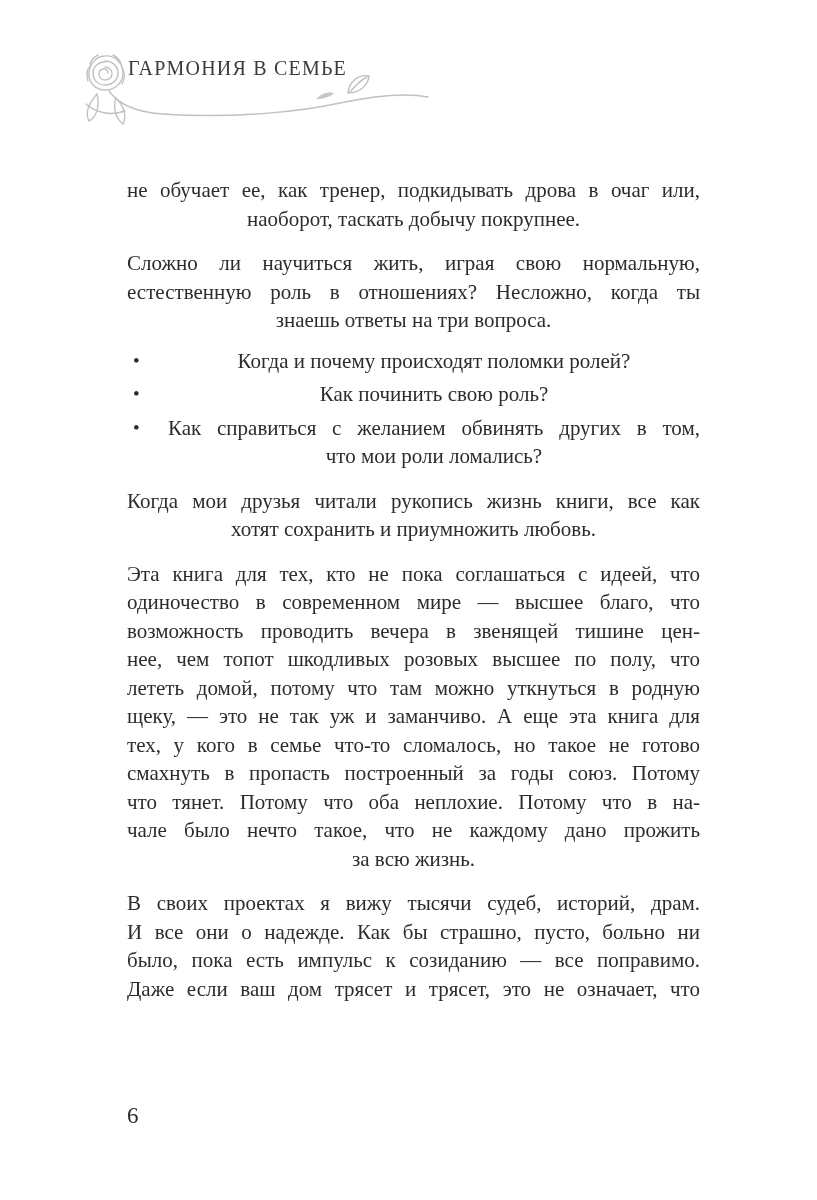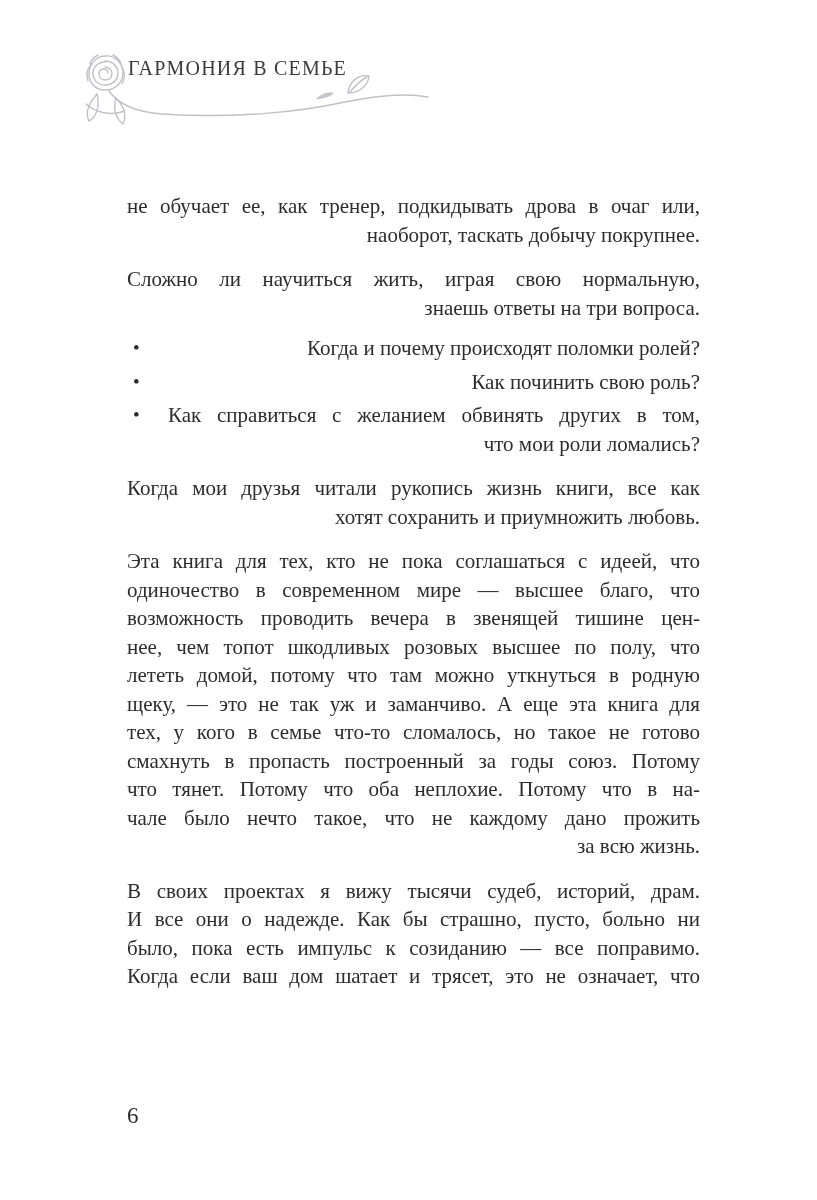--- a/index.html
+++ b/index.html
@@ -28,22 +28,22 @@
     font-weight:500;
     white-space:nowrap;
   }
 
   
   .content{
     position:absolute;left:127px;top:176px;width:573px;
     font-size:21px;line-height:28.5px;
   }
   .para{margin:16px 0 0 0;}
-  .para:first-child{margin-top:16px;}
-  .line{text-align:right;}
+  .para:first-child{margin-top:0;}
+  .line{text-align:center;}
   .line.jl{text-align:justify;text-align-last:justify;}
   .bullets{margin:12px 0 16px 0;}
   .bitem{position:relative;padding-left:41px;margin-top:5px;}
   .bitem:first-child{margin-top:0;}
   .bullet-glyph{
     position:absolute;left:6px;top:0;
     font-size:19px;line-height:28.5px;color:var(--text);
   }
 
   
@@ -86,20 +86,21 @@
 
   <div class="header-title">ГАРМОНИЯ В СЕМЬЕ</div>
 
   <main class="content" id="content">
       <div class="para">
         <div class="line jl">не обучает ее, как тренер, подкидывать дрова в очаг или,</div>
         <div class="line">наоборот, таскать добычу покрупнее.</div>
       </div>
       <div class="para">
         <div class="line jl">Сложно ли научиться жить, играя свою нормальную,</div>
+        <div class="line jl">естественную роль в отношениях? Несложно, когда ты</div>
         <div class="line">знаешь ответы на три вопроса.</div>
       </div>
       <div class="bullets">
         <div class="bitem">
           <span class="bullet-glyph">•</span>
           <div class="line">Когда и почему происходят поломки ролей?</div>
         </div>
         <div class="bitem">
           <span class="bullet-glyph">•</span>
           <div class="line">Как починить свою роль?</div>
@@ -124,19 +125,19 @@
         <div class="line jl">тех, у кого в семье что-то сломалось, но такое не готово</div>
         <div class="line jl">смахнуть в пропасть построенный за годы союз. Потому</div>
         <div class="line jl">что тянет. Потому что оба неплохие. Потому что в на-</div>
         <div class="line jl">чале было нечто такое, что не каждому дано прожить</div>
         <div class="line">за всю жизнь.</div>
       </div>
       <div class="para">
         <div class="line jl">В своих проектах я вижу тысячи судеб, историй, драм.</div>
         <div class="line jl">И все они о надежде. Как бы страшно, пусто, больно ни</div>
         <div class="line jl">было, пока есть импульс к созиданию — все поправимо.</div>
-        <div class="line jl">Когда если ваш дом шатает и трясет, это не означает, что</div>
+        <div class="line jl">Даже если ваш дом трясет и трясет, это не означает, что</div>
       </div>
     </main>
 
   <div class="page-number">6</div>
 
 </div>
 
 </body></html>

